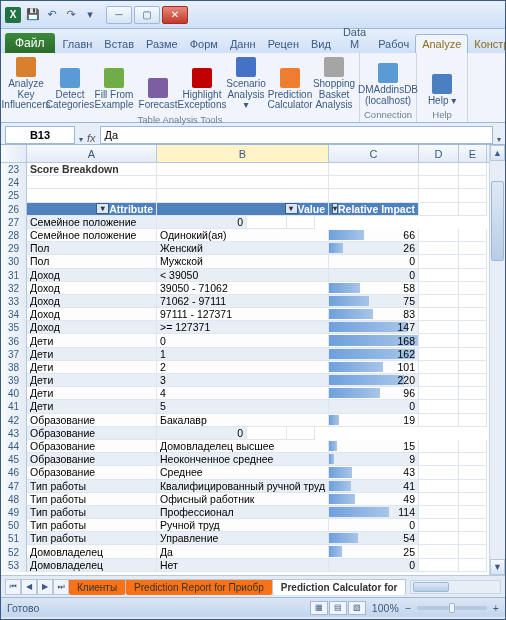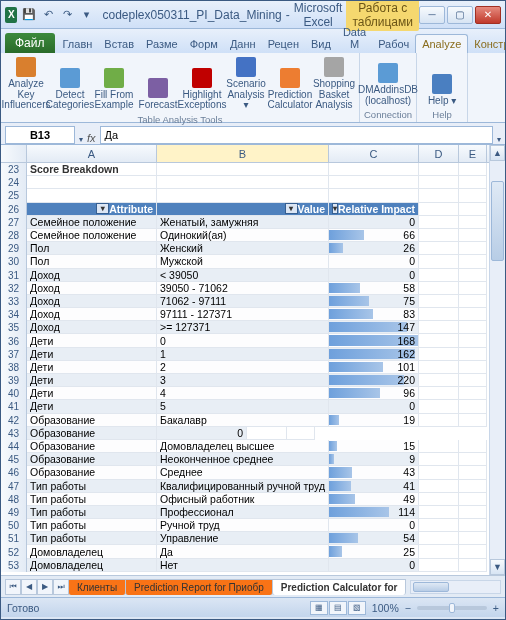--- a/index.html
+++ b/index.html
@@ -68,24 +68,20 @@
 <body>
 
 <div class="titlebar">
   <div class="appicon">X</div>
   <div class="qat">
     <span>💾</span>
     <span>↶</span>
     <span>↷</span>
     <span>▾</span>
   </div>
-  <div class="title-text">
-    <span>codeplex050311_PI_Data_Mining</span> - <span>Microsoft Excel</span>
-    <span class="tool-ctx">Работа с таблицами</span>
-  </div>
   <div class="winbtns">
     <div class="winbtn">─</div>
     <div class="winbtn">▢</div>
     <div class="winbtn close">✕</div>
   </div>
 </div>
 
 <div class="tabs">
   <div class="filebtn">Файл</div>
   <div id="menu-tabs" style="display: contents;"><div class="tab">Главн</div><div class="tab">Встав</div><div class="tab">Разме</div><div class="tab">Форм</div><div class="tab">Данн</div><div class="tab">Рецен</div><div class="tab">Вид</div><div class="tab">Data M</div><div class="tab">Рабоч</div><div class="tab active ctx">Analyze</div><div class="tab ctx">Конструктор</div></div>
@@ -241,23 +237,20 @@
             <span></span>
           </div>
           <div class="cell cE">
             <span></span>
           </div>
         </div>
         <div class="row">
           <div class="rowhdr">27</div>
           <div class="cell cA band0">
             <span>Семейное положение</span>
-          </div>
-          <div class="cell cB band0">
-            <span>Женатый, замужняя</span>
           </div>
           <div class="cell cC band0">
             <span>0</span>
           </div>
           <div class="cell cD">
             <span></span>
           </div>
           <div class="cell cE">
             <span></span>
           </div>

